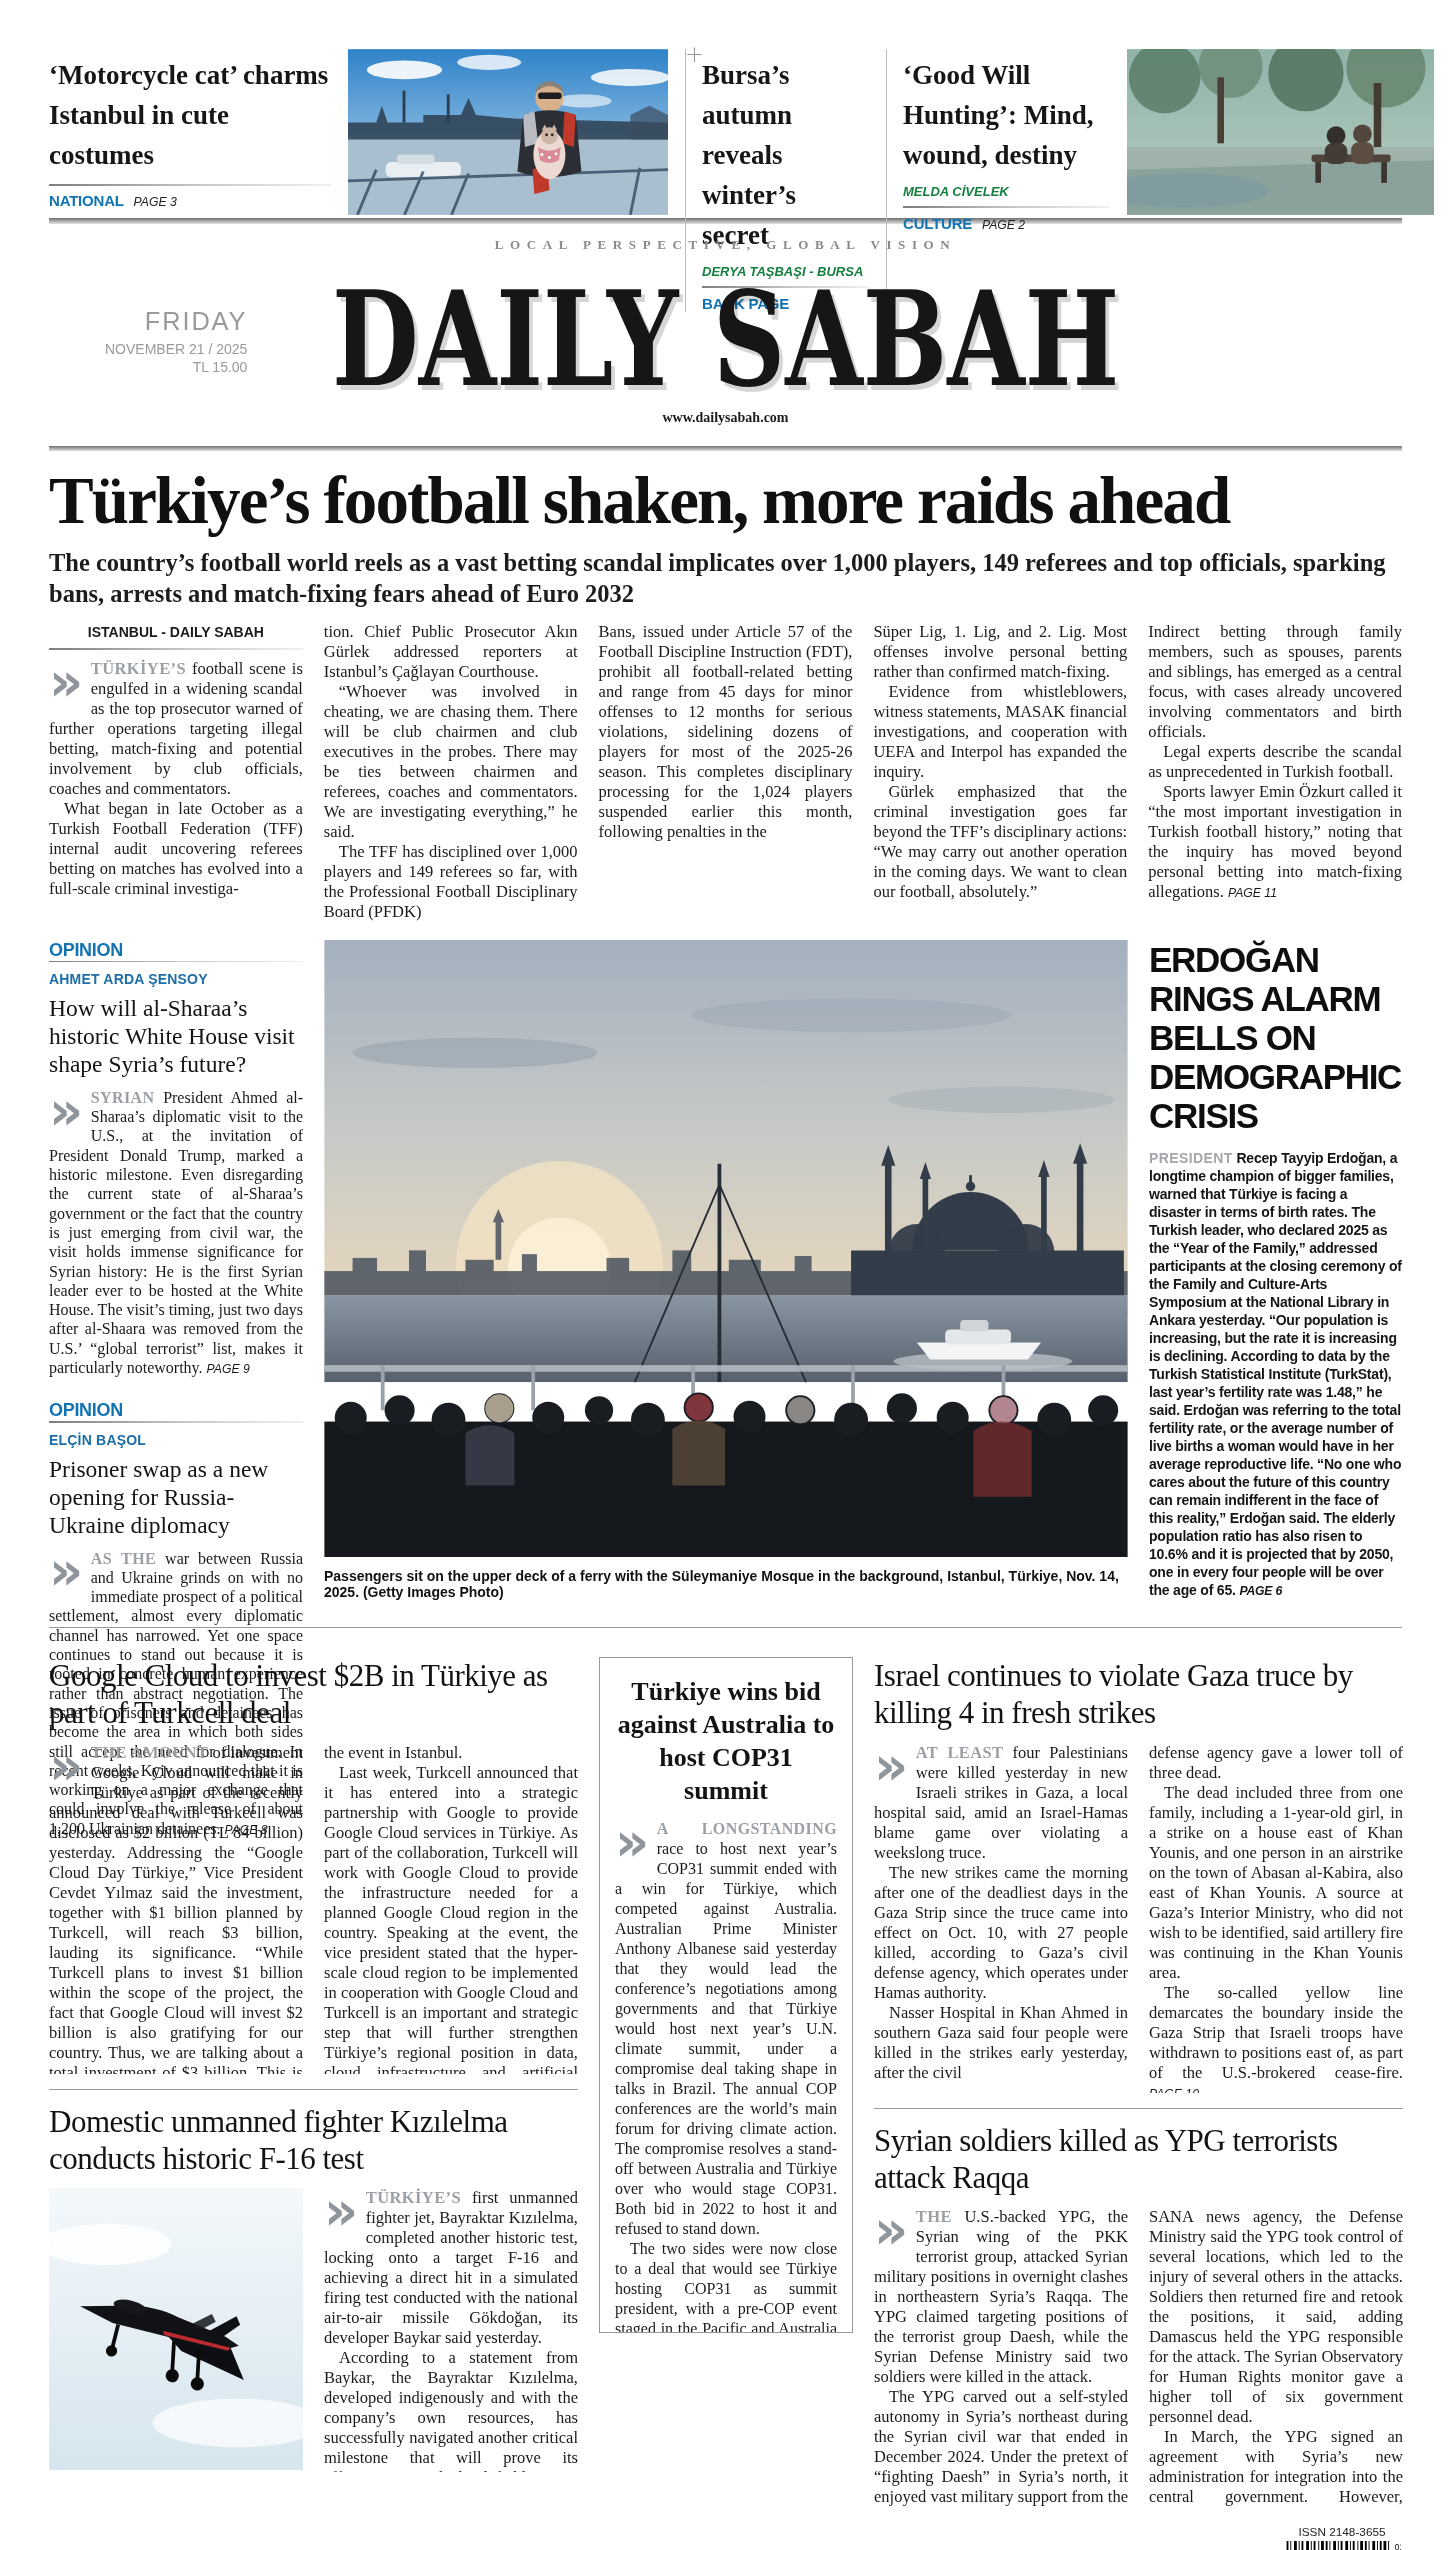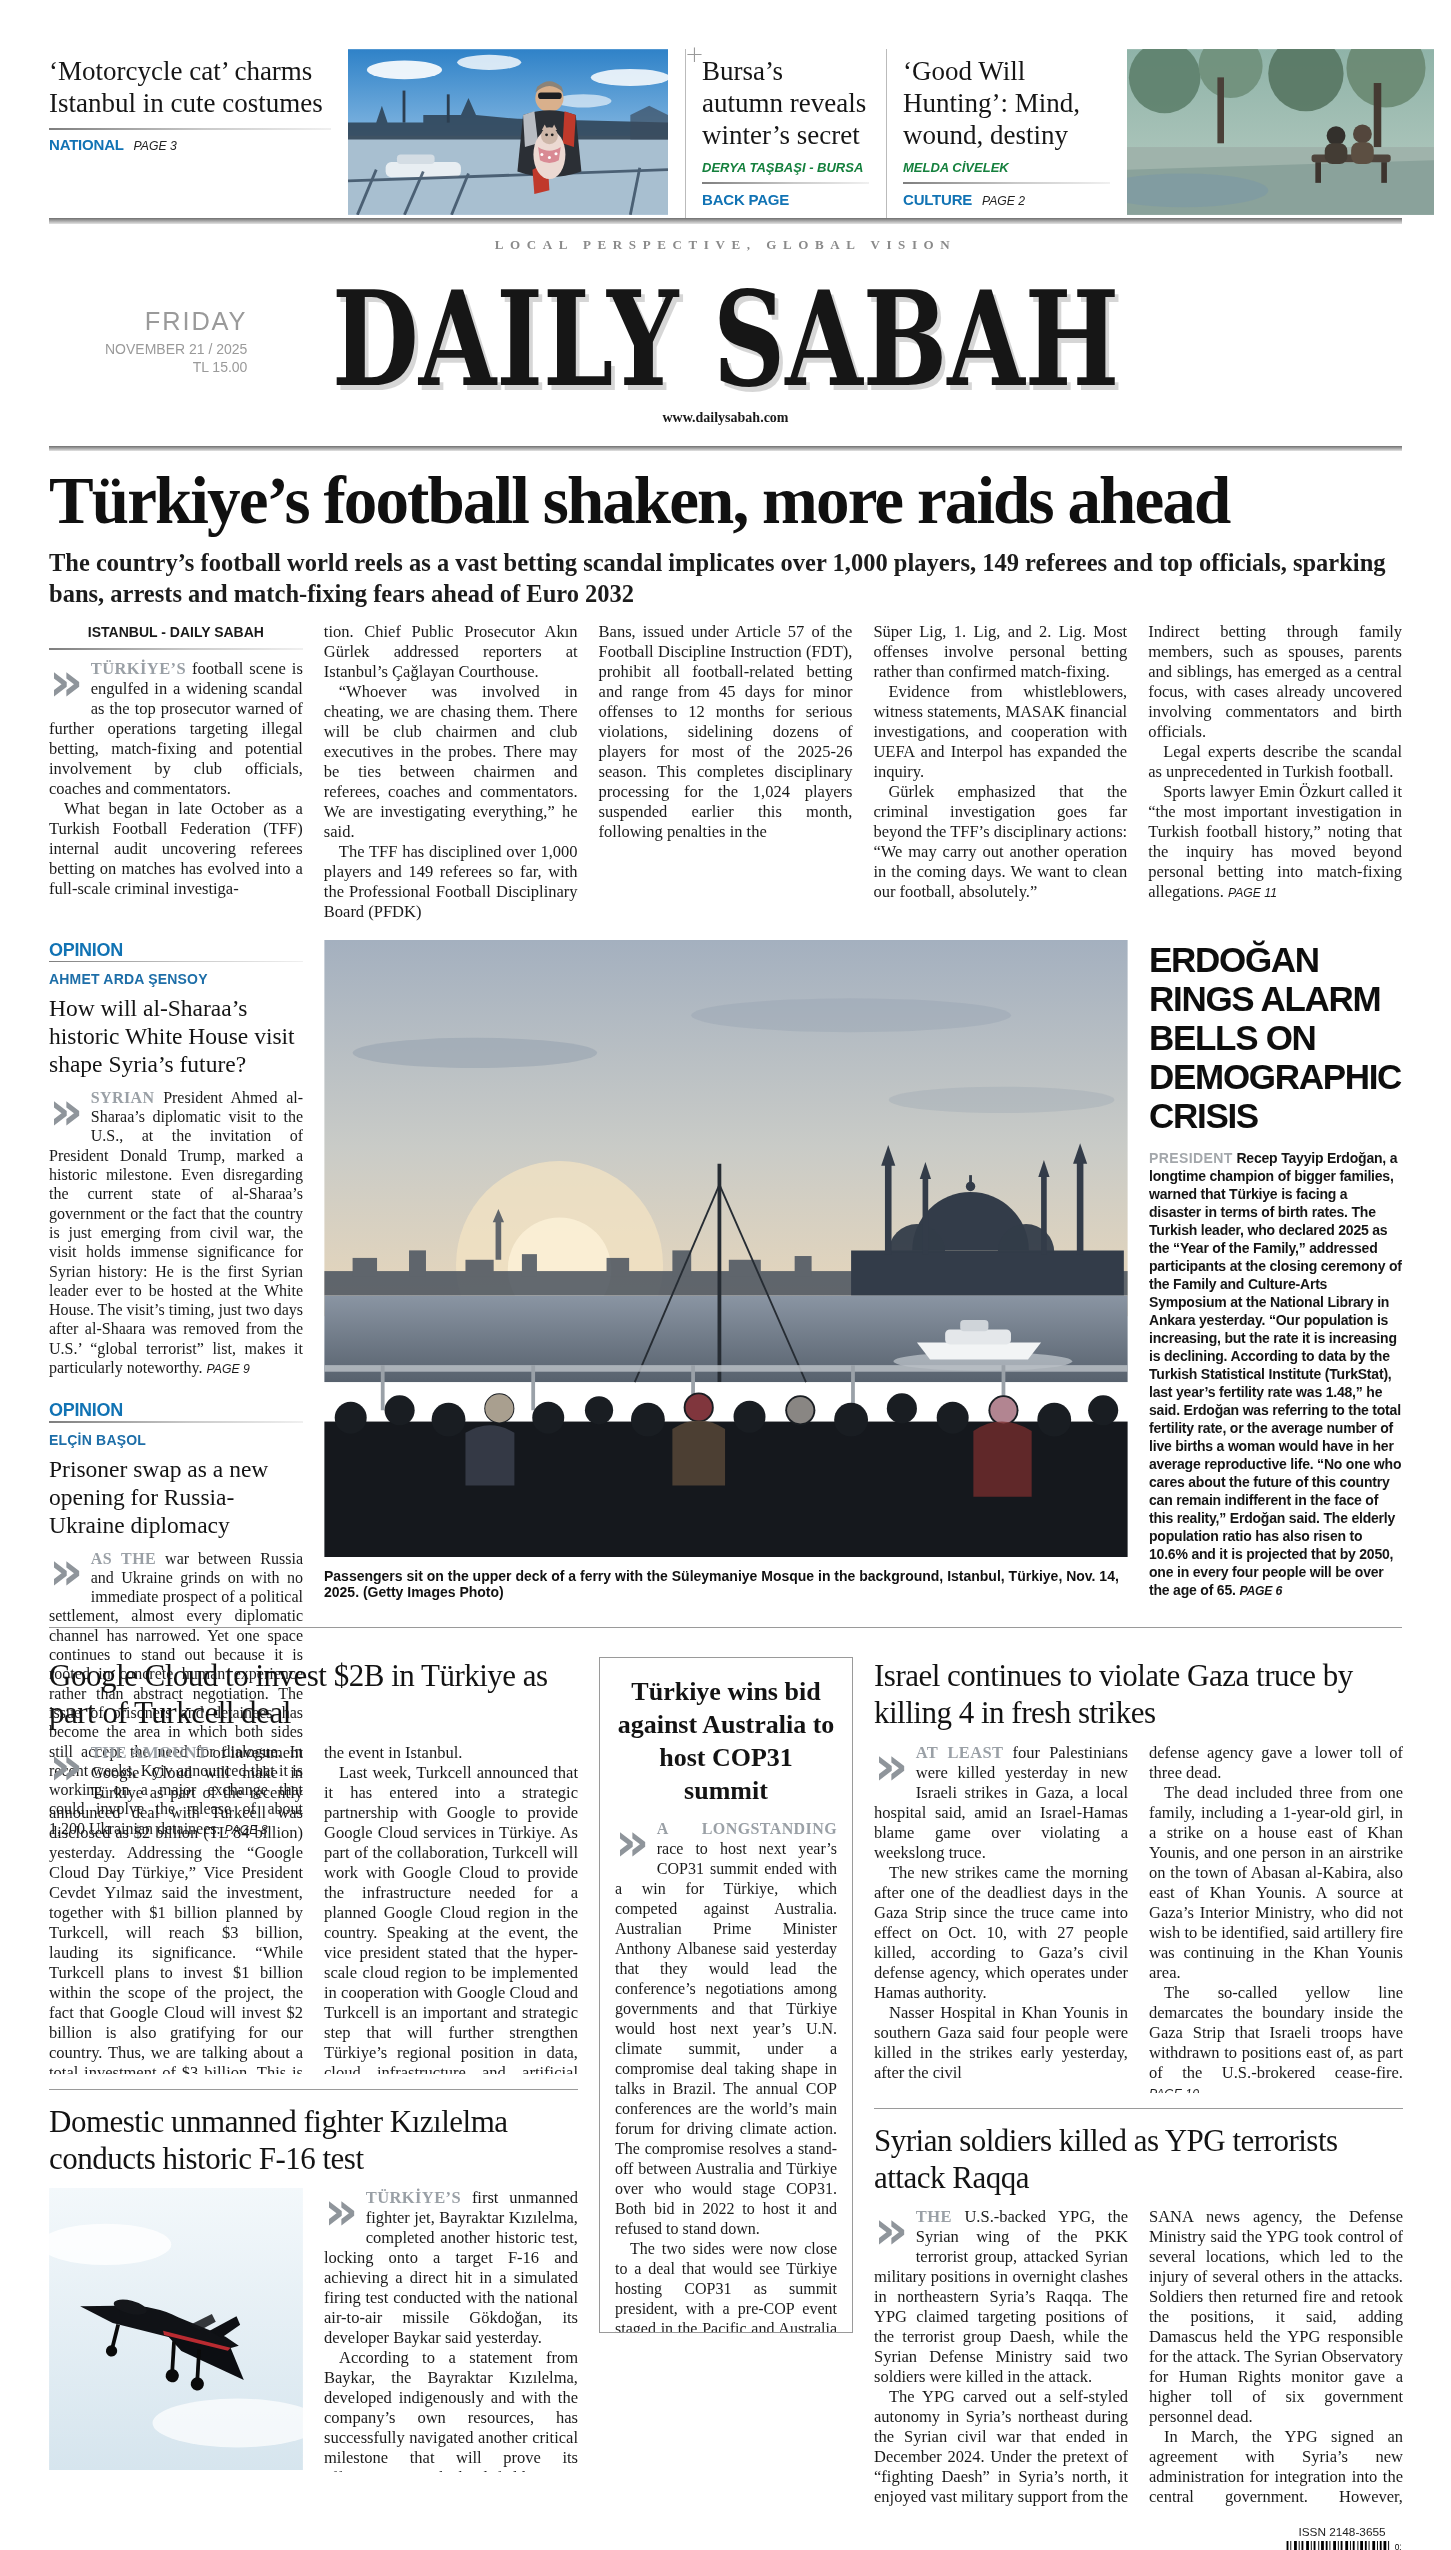--- a/index.html
+++ b/index.html
@@ -22,21 +22,21 @@
     font-size:12.2px; white-space:nowrap; }
   .body-p { margin:0; text-align:justify; }
   .body-p + .body-p { text-indent:15px; }
   .regmark { position:absolute; color:#9a9a9a; font-family:"DejaVu Sans",sans-serif;
     font-size:22.6px; font-weight:200; line-height:1; }
 
   
   .top-teasers { display:grid; grid-template-columns:282px 320px 184px 224px 307px;
     gap:0 17px; padding-top:49px; height:218px; }
   .teaser { padding-top:5.6px; }
-  .teaser h3 { margin:0 0 9.4px; font-size:27px; line-height:32px; font-weight:normal; color:#161616;}
+  .teaser h3 { margin:0 0 9.4px; font-size:27px; line-height:40px; font-weight:bold; color:#161616;}
   .teaser .byline { font-family:"Liberation Sans",sans-serif; font-style:italic;
     font-weight:bold; font-size:13px; margin:1.9px 0 7.5px; color:#15803d; }
   .teaser .labelrow { margin-top:6.6px; font-family:"Liberation Sans",sans-serif; }
   .seclabel { color:#1173b4; font-weight:bold; font-size:15px; letter-spacing:-0.2px; }
   .pglabel { font-style:italic; font-size:12.2px; color:#222; margin-left:5.6px; }
   .tdiv { border-left:0.9px solid #bbb; padding-left:16px; }
   .tphoto { width:100%; height:166px; overflow:hidden; }
   .tphoto svg { display:block; }
 
   
@@ -458,21 +458,21 @@
       <p class="body-p cop-body"><span>The two sides were now close to a deal that would see Türkiye hosting COP31 as summit president, with a pre-COP event staged in the Pacific and Australia as president of negotiations, Albanese said. “What we’ve come up with is a big win for both Australia and (Türkiye),” he told Australian Broadcasting Corp Radio. The two nations now have just a year to prepare for an event that attracts tens of thousands of people and requires months of diplomatic legwork to reach consensus around climate goals.</span> </p>
     </div>
 
     <div class="rightstack">
       <div style="padding-top:13px;">
         <h3 class="sec-head">Israel continues to violate Gaza truce by killing 4 in fresh strikes</h3>
         <div class="cols2 israel-cols">
           <div>
             <p class="body-p"><span class="chev">»</span><span class="kick">AT LEAST</span> <span>four Palestinians were killed yesterday in new Israeli strikes in Gaza, a local hospital said, amid an Israel-Hamas blame game over violating a weekslong truce.</span></p>
             <p class="body-p">The new strikes came the morning after one of the deadliest days in the Gaza Strip since the truce came into effect on Oct. 10, with 27 people killed, according to Gaza’s civil defense agency, which operates under Hamas authority.</p>
-            <p class="body-p">Nasser Hospital in Khan Younis in southern Gaza said four people were killed in the strikes early yesterday, after the civil</p>
+            <p class="body-p">Nasser Hospital in Khan Ahmed in southern Gaza said four people were killed in the strikes early yesterday, after the civil</p>
           </div>
           <div>
             <p class="body-p">defense agency gave a lower toll of three dead.</p>
             <p class="body-p">The dead included three from one family, including a 1-year-old girl, in a strike on a house east of Khan Younis, and one person in an airstrike on the town of Abasan al-Kabira, also east of Khan Younis. A source at Gaza’s Interior Ministry, who did not wish to be identified, said artillery fire was continuing in the Khan Younis area.</p>
             <p class="body-p"><span>The so-called yellow line demarcates the boundary inside the Gaza Strip that Israeli troops have withdrawn to positions east of, as part of the U.S.-brokered cease-fire.</span> <span class="pref">PAGE 10</span></p>
           </div>
         </div>
       </div>
       <hr class="thinrule sep">
       <div>

